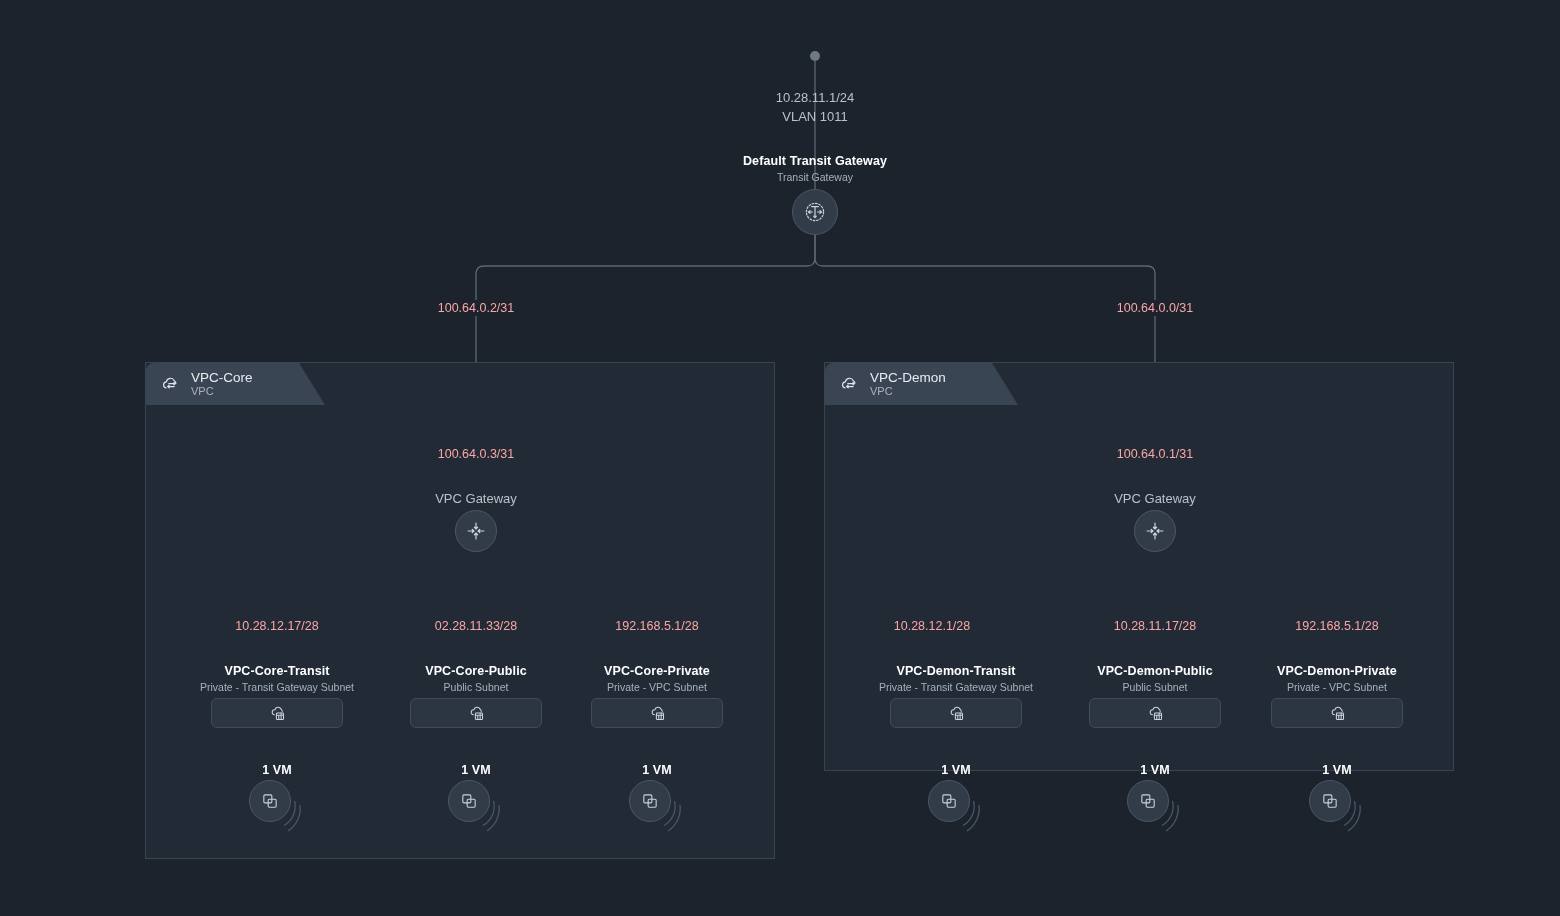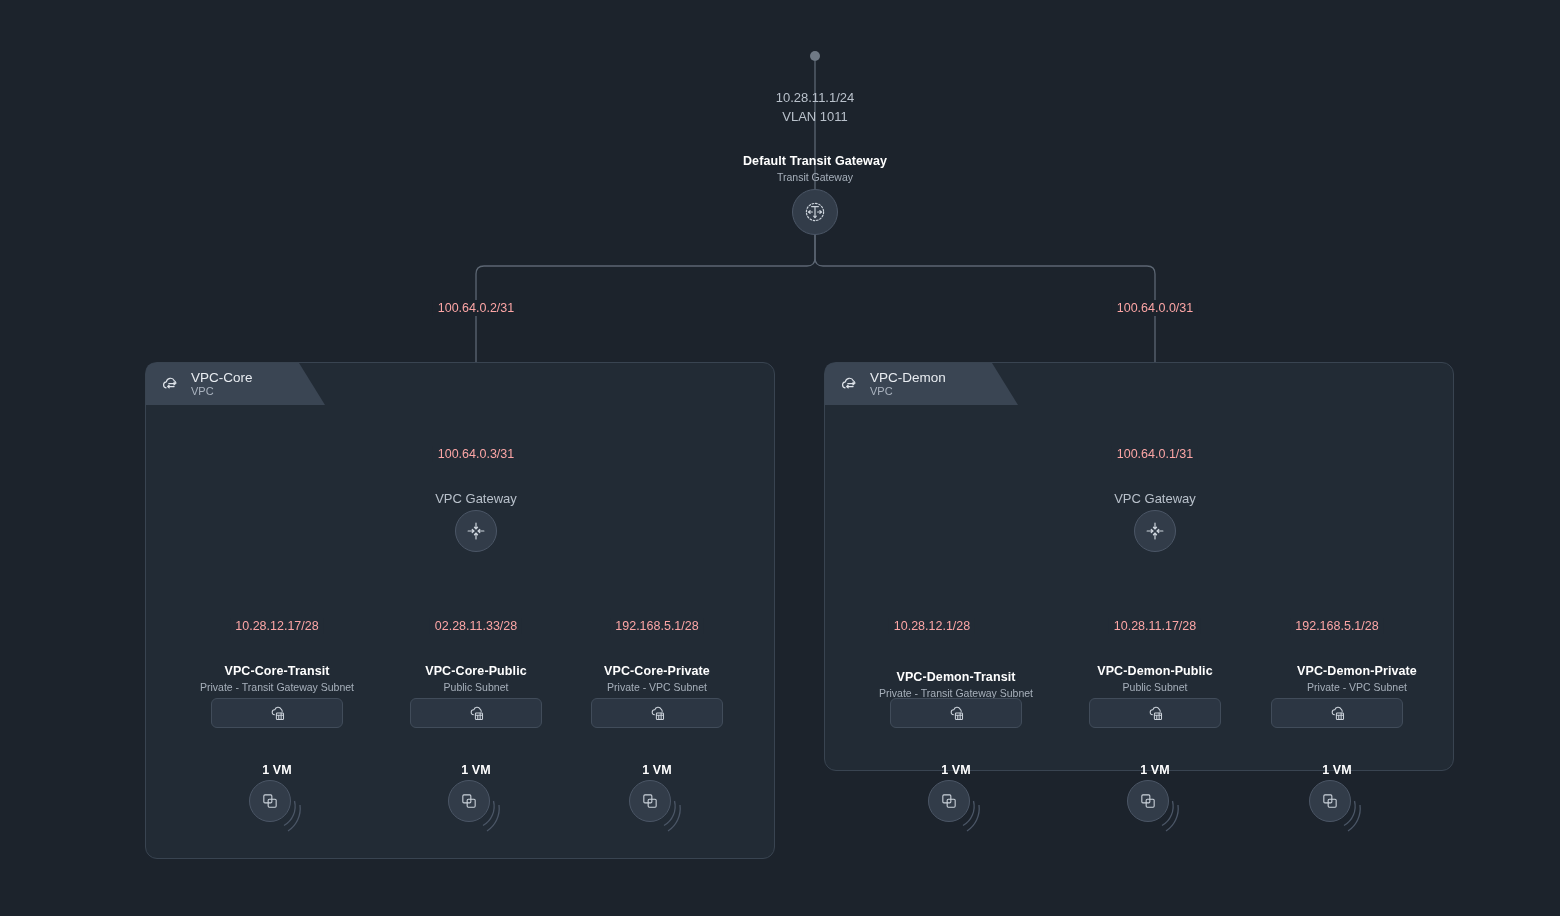--- a/index.html
+++ b/index.html
@@ -17,21 +17,21 @@
     pointer-events: none;
   }
   .link-path { fill: none; stroke: #5c6673; stroke-width: 1.3; }
   .endpoint-dot { fill: #6f7985; }
 
   
   .vpc-panel {
     position: absolute;
     background: #222b35;
     border: 1px solid #394451;
-    border-radius: 12px;
+    border-radius: 0;
   }
   .vpc-header {
     position: absolute;
     left: 0; top: 0;
     height: 42px;
     background: #3a4553;
     border-radius: 8px 0 0 0;
     display: flex;
     align-items: center;
     padding-left: 14px;
@@ -313,21 +313,21 @@
   <div class="circle-node" style="left:1155px; top:510px;">
     <svg width="22" height="22" viewBox="0 0 24 24" fill="none" stroke="#ccd3db" stroke-width="1.3" stroke-linecap="round" stroke-linejoin="round">
       <path d="M12 3.4 L12 9.6 M10.3 7.9 L12 9.8 L13.7 7.9"></path>
       <path d="M12 20.6 L12 14.4 M10.3 16.1 L12 14.2 L13.7 16.1"></path>
       <path d="M3.4 12 L9.6 12 M7.9 10.3 L9.8 12 L7.9 13.7"></path>
       <path d="M20.6 12 L14.4 12 M16.1 10.3 L14.2 12 L16.1 13.7"></path>
     </svg>
   </div>
 
   <div class="edge-label on-panel" style="left:932px; top:618px;">10.28.12.1/28</div>
-  <div class="node" style="left:956px; top:664px;margin-top:6px;">
+  <div class="node" style="left:956px; top:664px;">
     <div class="node-title">VPC-Demon-Transit</div>
     <div class="node-sub">Private - Transit Gateway Subnet</div>
   </div>
   <div class="subnet-box" style="left:956px; top:698px; width:132px;">
     <svg width="19" height="19" viewBox="0 0 24 24" fill="none" stroke="#ccd3db" stroke-width="1.3" stroke-linecap="round" stroke-linejoin="round">
       <path d="M8.2 13.6 A3.1 3.1 0 0 1 8.6 7.4 A4.3 4.3 0 0 1 16.6 6.6 A3.3 3.3 0 0 1 18 9.4"></path>
       <rect x="10.6" y="11.4" width="9" height="8.2" rx="1.1"></rect>
       <path d="M10.6 14.2 L19.6 14.2 M13.6 14.2 L13.6 19.6 M16.6 11.4 L16.6 19.6"></path>
     </svg>
   </div>
@@ -369,21 +369,21 @@
     </svg>
     <div class="vm-circle">
       <svg width="20" height="20" viewBox="0 0 24 24" fill="none" stroke="#ccd3db" stroke-width="1.3" stroke-linejoin="round">
         <rect x="4.6" y="4.6" width="9.6" height="9.6" rx="1.3"></rect>
         <rect x="9.8" y="9.8" width="9.6" height="9.6" rx="1.3"></rect>
       </svg>
     </div>
   </div>
 
   <div class="edge-label on-panel" style="left:1337px; top:618px;">192.168.5.1/28</div>
-  <div class="node" style="left:1337px; top:664px;margin-left:20px;">
+  <div class="node" style="left:1337px; top:664px;">
     <div class="node-title">VPC-Demon-Private</div>
     <div class="node-sub">Private - VPC Subnet</div>
   </div>
   <div class="subnet-box" style="left:1337px; top:698px; width:132px;">
     <svg width="19" height="19" viewBox="0 0 24 24" fill="none" stroke="#ccd3db" stroke-width="1.3" stroke-linecap="round" stroke-linejoin="round">
       <path d="M8.2 13.6 A3.1 3.1 0 0 1 8.6 7.4 A4.3 4.3 0 0 1 16.6 6.6 A3.3 3.3 0 0 1 18 9.4"></path>
       <rect x="10.6" y="11.4" width="9" height="8.2" rx="1.1"></rect>
       <path d="M10.6 14.2 L19.6 14.2 M13.6 14.2 L13.6 19.6 M16.6 11.4 L16.6 19.6"></path>
     </svg>
   </div>

